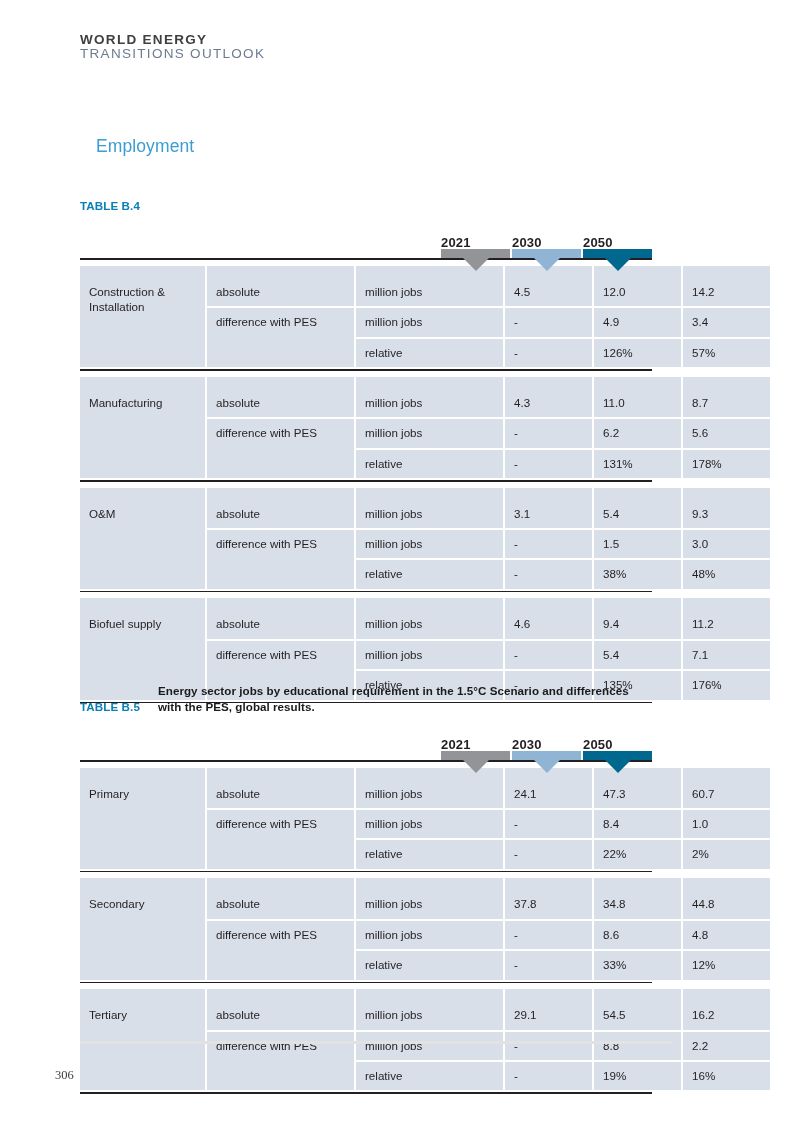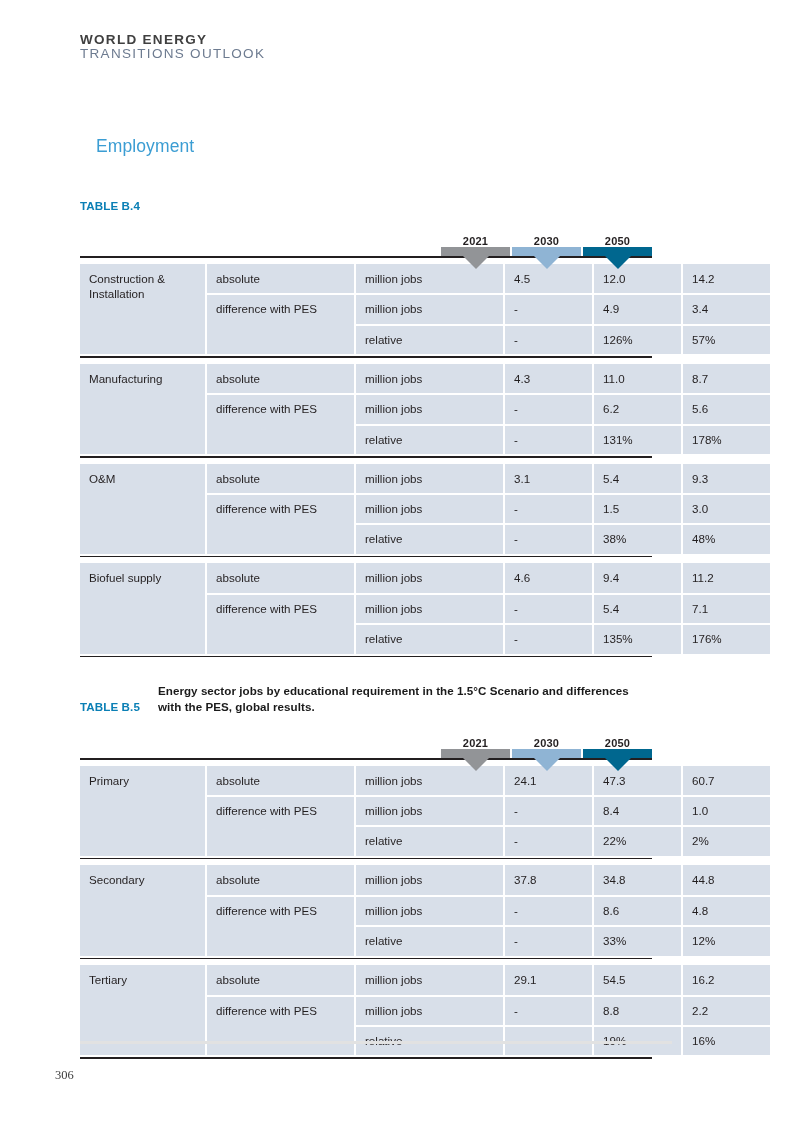--- a/index.html
+++ b/index.html
@@ -79,22 +79,22 @@
     margin-top: 22px;
   }
   .yh-spacer { flex: 0 0 361px; }
   .yh-col {
     flex: 0 0 69px;
     margin-right: 2px;
     position: relative;
   }
   .yh-col:last-child { margin-right: 0; }
   .yh-label {
-    text-align: center;
-    font-size: 11px;
+    text-align: left;
+    font-size: 13px;
     font-weight: bold;
     color: #231f20;
     line-height: 1;
     letter-spacing: 0.2px;
   }
   .yh-bar { height: 9px; width: 100%; }
   .yh-tip {
     position: absolute;
     left: 50%;
     transform: translateX(-50%);
@@ -126,21 +126,21 @@
   }
   td.c-group {
     width: 107px;
     background: #ccd5e1;
     vertical-align: top;
   }
   td.c-metric { width: 129px; }
   td.c-unit   { width: 129px; }
   td.c-val    { width: 69px; }
 
-  tr.rowtop td { padding-top: 7px; }
+  tr.rowtop td { padding-top: 18px; }
 
   
   .rule-dark {
     height: 1.6px;
     background: #231f20;
     width: 572px;
   }
   .rule-top { margin-bottom: 0px; }
 
   

